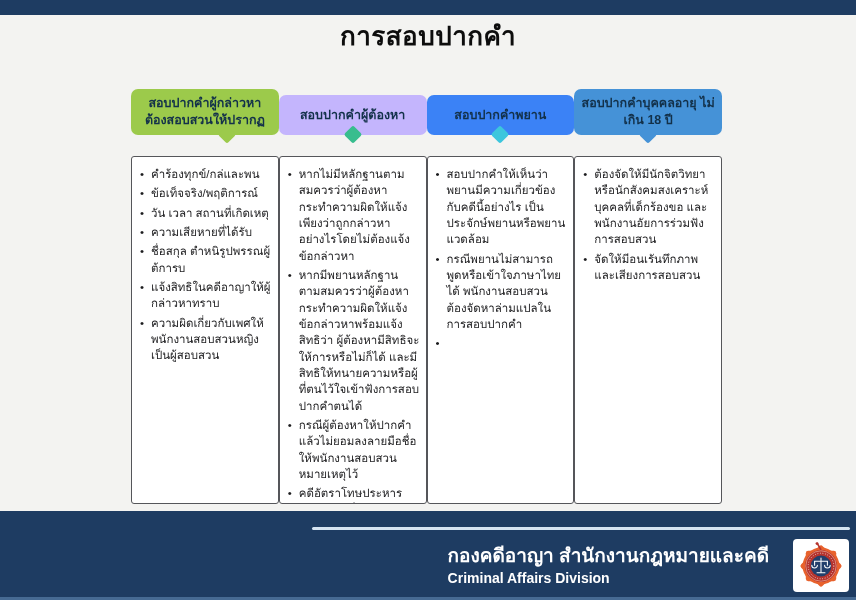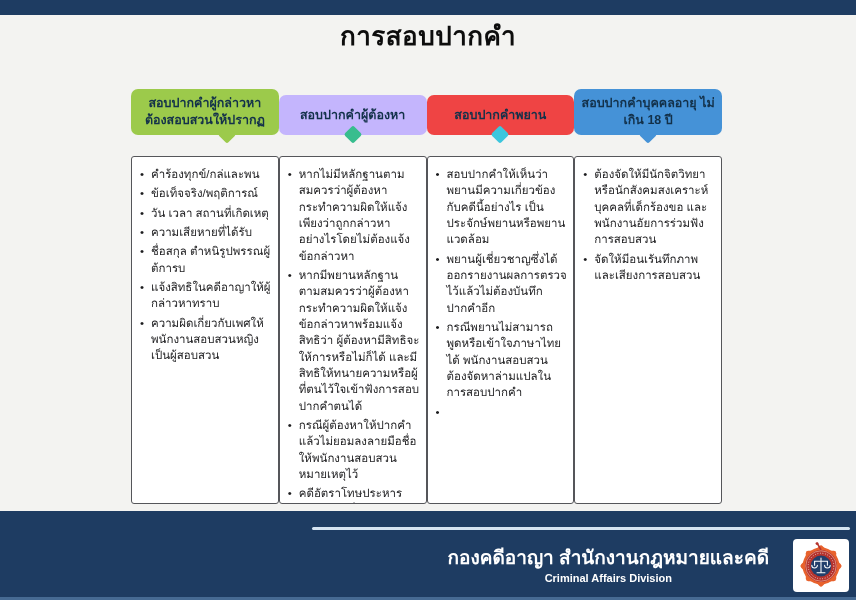--- a/index.html
+++ b/index.html
@@ -94,23 +94,23 @@
   .footer-line {
     position:absolute; left:312px; top:16px;
     width:538px; height:3px;
     background:#d5e4f2;
     border-radius:2px;
   }
   .footer-inner {
     position:absolute; right:7px; bottom:5px;
     display:flex; align-items:center; gap:24px;
   }
-  .footer-text { text-align:center; color:#ffffff; }
+  .footer-text { text-align:left; color:#ffffff; }
   .footer-text .thai { font-size:19px; font-weight:bold; line-height:1.25; }
-  .footer-text .eng  { font-size:11px; font-weight:bold; line-height:1.3; margin-top:1px; }
+  .footer-text .eng  { font-size:14px; font-weight:bold; line-height:1.3; margin-top:1px; }
   .logo-box {
     width:56px; height:53px;
     background:#ffffff;
     border-radius:4px;
     display:flex; align-items:center; justify-content:center;
   }
 </style>
 </head>
 <body>
 
@@ -152,28 +152,27 @@
             <li>หากไม่มีหลักฐานตามสมควรว่าผู้ต้องหากระทำความผิดให้แจ้งเพียงว่าถูกกล่าวหาอย่างไรโดยไม่ต้องแจ้งข้อกล่าวหา</li>
             <li>หากมีพยานหลักฐานตามสมควรว่าผู้ต้องหากระทำความผิดให้แจ้งข้อกล่าวหาพร้อมแจ้งสิทธิว่า ผู้ต้องหามีสิทธิจะให้การหรือไม่ก็ได้ และมีสิทธิให้ทนายความหรือผู้ที่ตนไว้ใจเข้าฟังการสอบปากคำตนได้</li>
             <li>กรณีผู้ต้องหาให้ปากคำแล้วไม่ยอมลงลายมือชื่อ ให้พนักงานสอบสวนหมายเหตุไว้</li>
             <li>คดีอัตราโทษประหารชีวิต ก่อนเริ่มถามปากคำต้องถามว่าผู้ต้องหามีทนายความหรือไม่หากไม่มีต้องจัดหาให้</li>
           </ul>
       </div>
     </div>
 
     <div class="col">
       <div class="bubble-wrap">
-        <div class="bubble" style="background-color: #ef4444; --bg: #3cc6dd;">
+        <div class="bubble" style="background-color: #3b82f6; --bg: #3cc6dd;">
           <span>สอบปากคำพยาน</span>
         </div>
       </div>
       <div class="listbox">
         <ul class="bullets">
             <li>สอบปากคำให้เห็นว่า พยานมีความเกี่ยวข้องกับคดีนี้อย่างไร เป็นประจักษ์พยานหรือพยานแวดล้อม</li>
-            <li>พยานผู้เชี่ยวชาญซึ่งได้ออกรายงานผลการตรวจไว้แล้วไม่ต้องบันทึกปากคำอีก</li>
             <li>กรณีพยานไม่สามารถพูดหรือเข้าใจภาษาไทยได้ พนักงานสอบสวนต้องจัดหาล่ามแปลในการสอบปากคำ</li>
             <li></li>
           </ul>
       </div>
     </div>
 
     <div class="col">
       <div class="bubble-wrap">
         <div class="bubble" style="background-color: rgb(69, 146, 215); --bg: #4592d7;">
           <span>สอบปากคำบุคคลอายุ ไม่เกิน 18 ปี</span>

